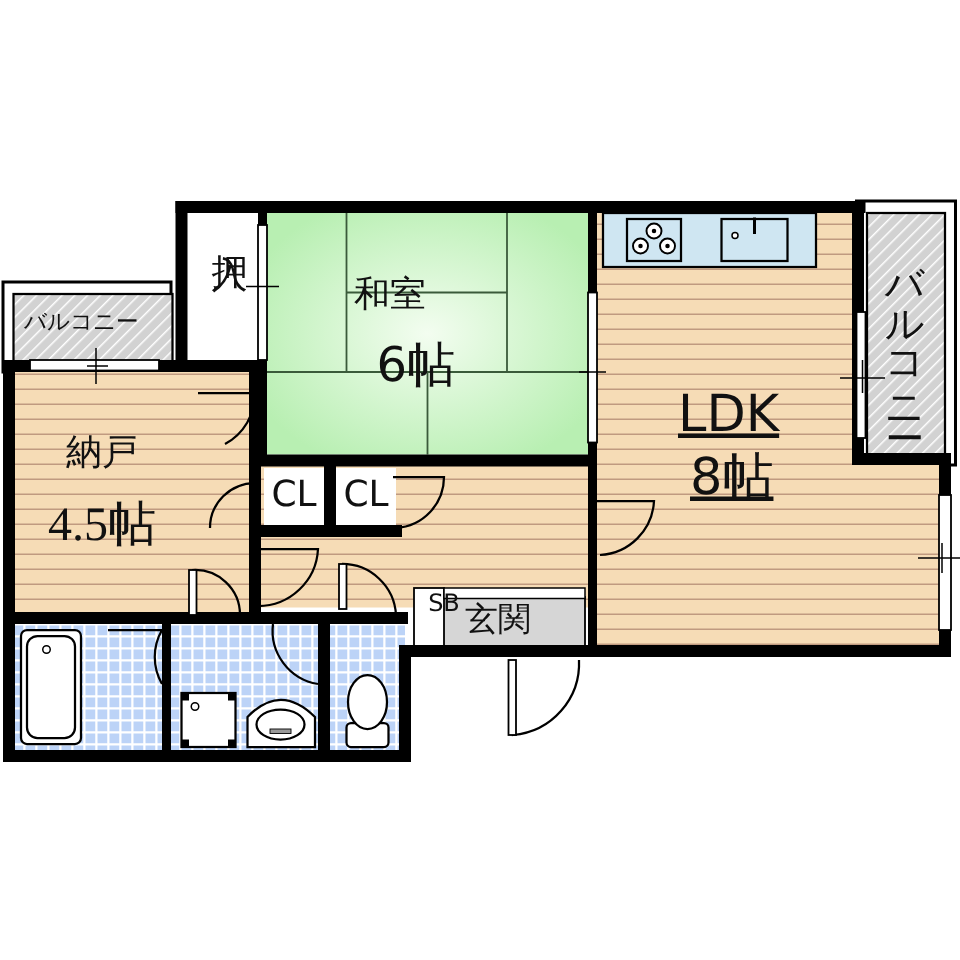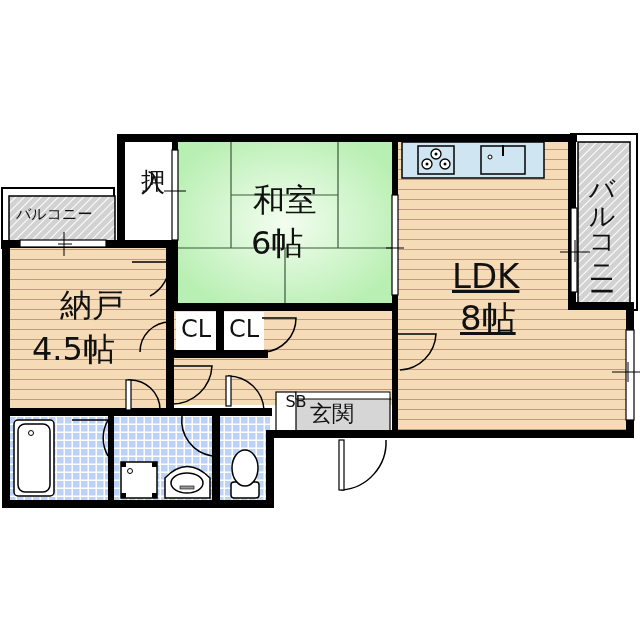--- a/index.html
+++ b/index.html
@@ -168,28 +168,28 @@
       <line x1="58" y1="244" x2="72" y2="244"></line>
     <line x1="164" y1="191" x2="186" y2="191"></line>
     <line x1="386" y1="248" x2="404" y2="248"></line>
     <line x1="560" y1="252" x2="590" y2="252"></line>
       <line x1="575" y1="240" x2="575" y2="262"></line>
     <line x1="612" y1="372" x2="640" y2="372"></line>
       <line x1="628" y1="362" x2="628" y2="382"></line>
   </g>
 </svg>
 
-<div class="lbl" style="left:236px;top:183px;font-size:32px;margin-left:17px;">和室</div>
+<div class="lbl" style="left:236px;top:183px;font-size:24px;">和室</div>
 <div class="lbl" style="left:251px;top:226px;font-size:32px;">6帖</div>
 
 <div class="lbl" style="left:452px;top:258px;font-size:34px;text-decoration:underline;">LDK</div>
 <div class="lbl" style="left:460px;top:300px;font-size:34px;text-decoration:underline;">8帖</div>
 
-<div class="lbl" style="left:60px;top:288px;font-size:32px;">納戸</div>
-<div class="lbl" style="left:32px;top:332px;font-size:32px;">4.5帖</div>
+<div class="lbl" style="left:44px;top:288px;font-size:24px;">納戸</div>
+<div class="lbl" style="left:32px;top:332px;font-size:32px;font-family:Liberation Serif, serif;">4.5帖</div>
 
 <div class="lbl" style="left:128px;top:150px;width:40px;font-size:24px;white-space:normal;line-height:1.3;writing-mode:vertical-rl;">押入</div>
 
 <div class="lbl" style="left:176px;top:316px;width:40px;font-size:24px;">CL</div>
 <div class="lbl" style="left:224px;top:316px;width:40px;font-size:24px;">CL</div>
 
 <div class="lbl" style="left:310px;top:402px;font-size:22px;">玄関</div>
 <div class="lbl" style="left:278px;top:392px;width:36px;font-size:16px;white-space:normal;word-break:break-all;line-height:1.2;">SB</div>
 
 <div class="lbl" style="left:16px;top:206px;font-size:15px;">バルコニー</div>

